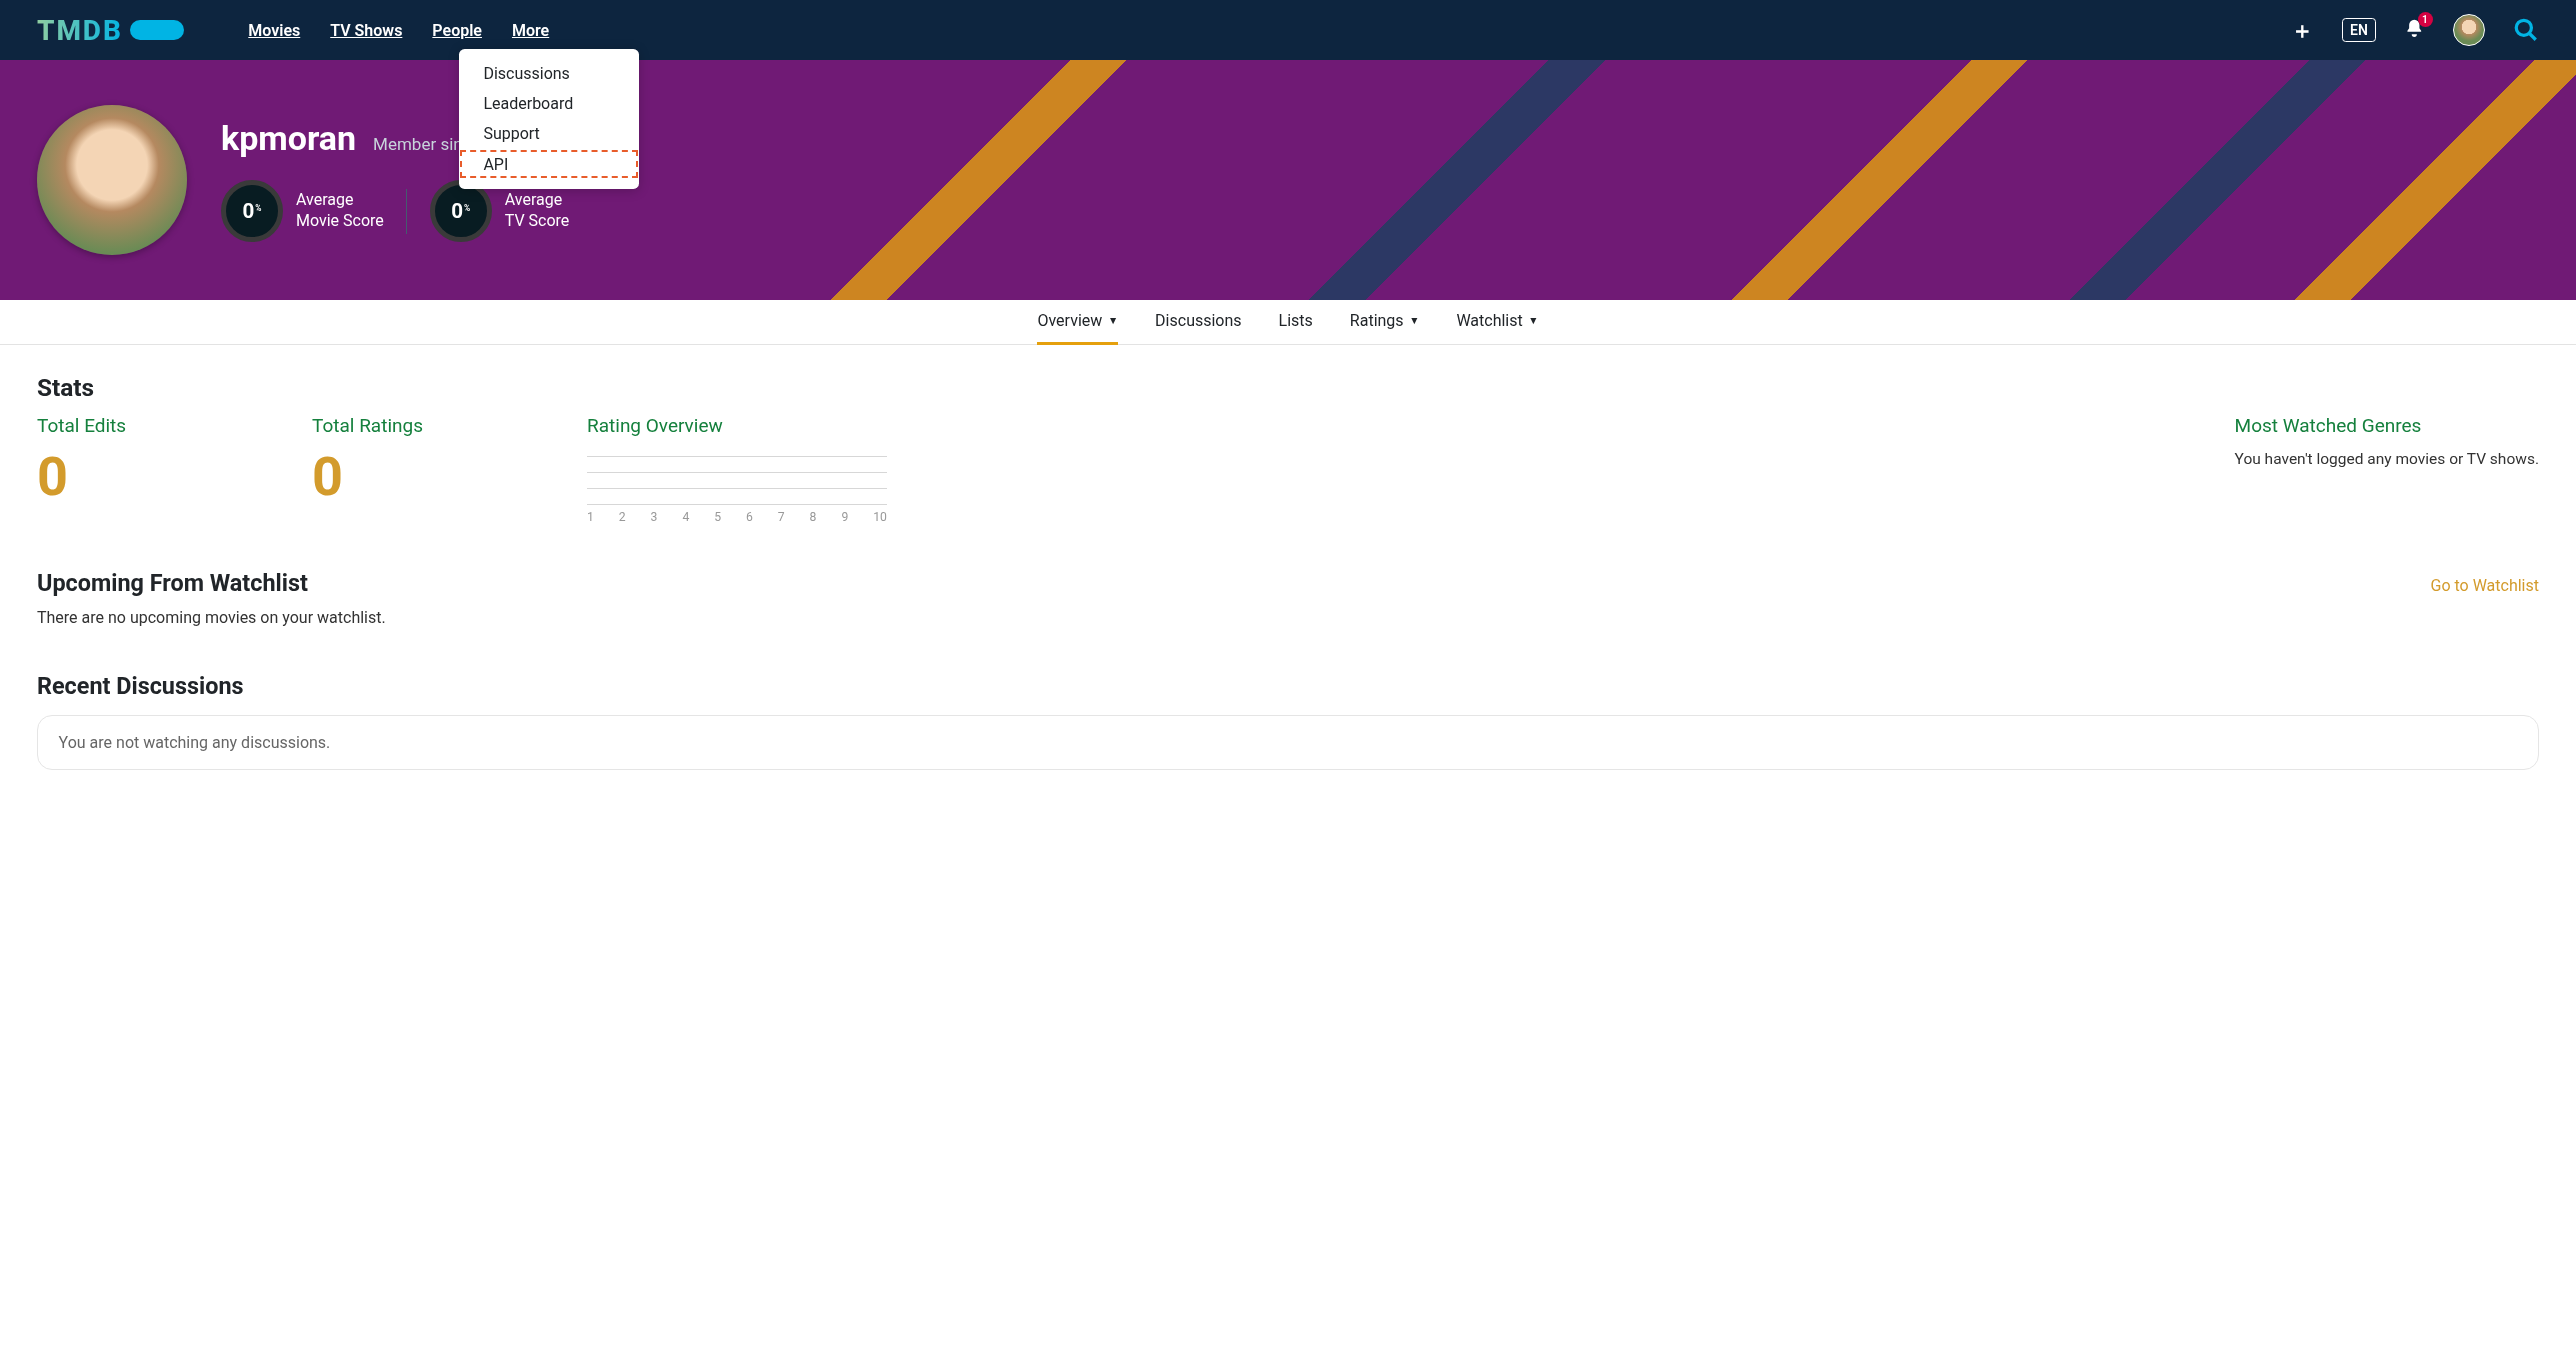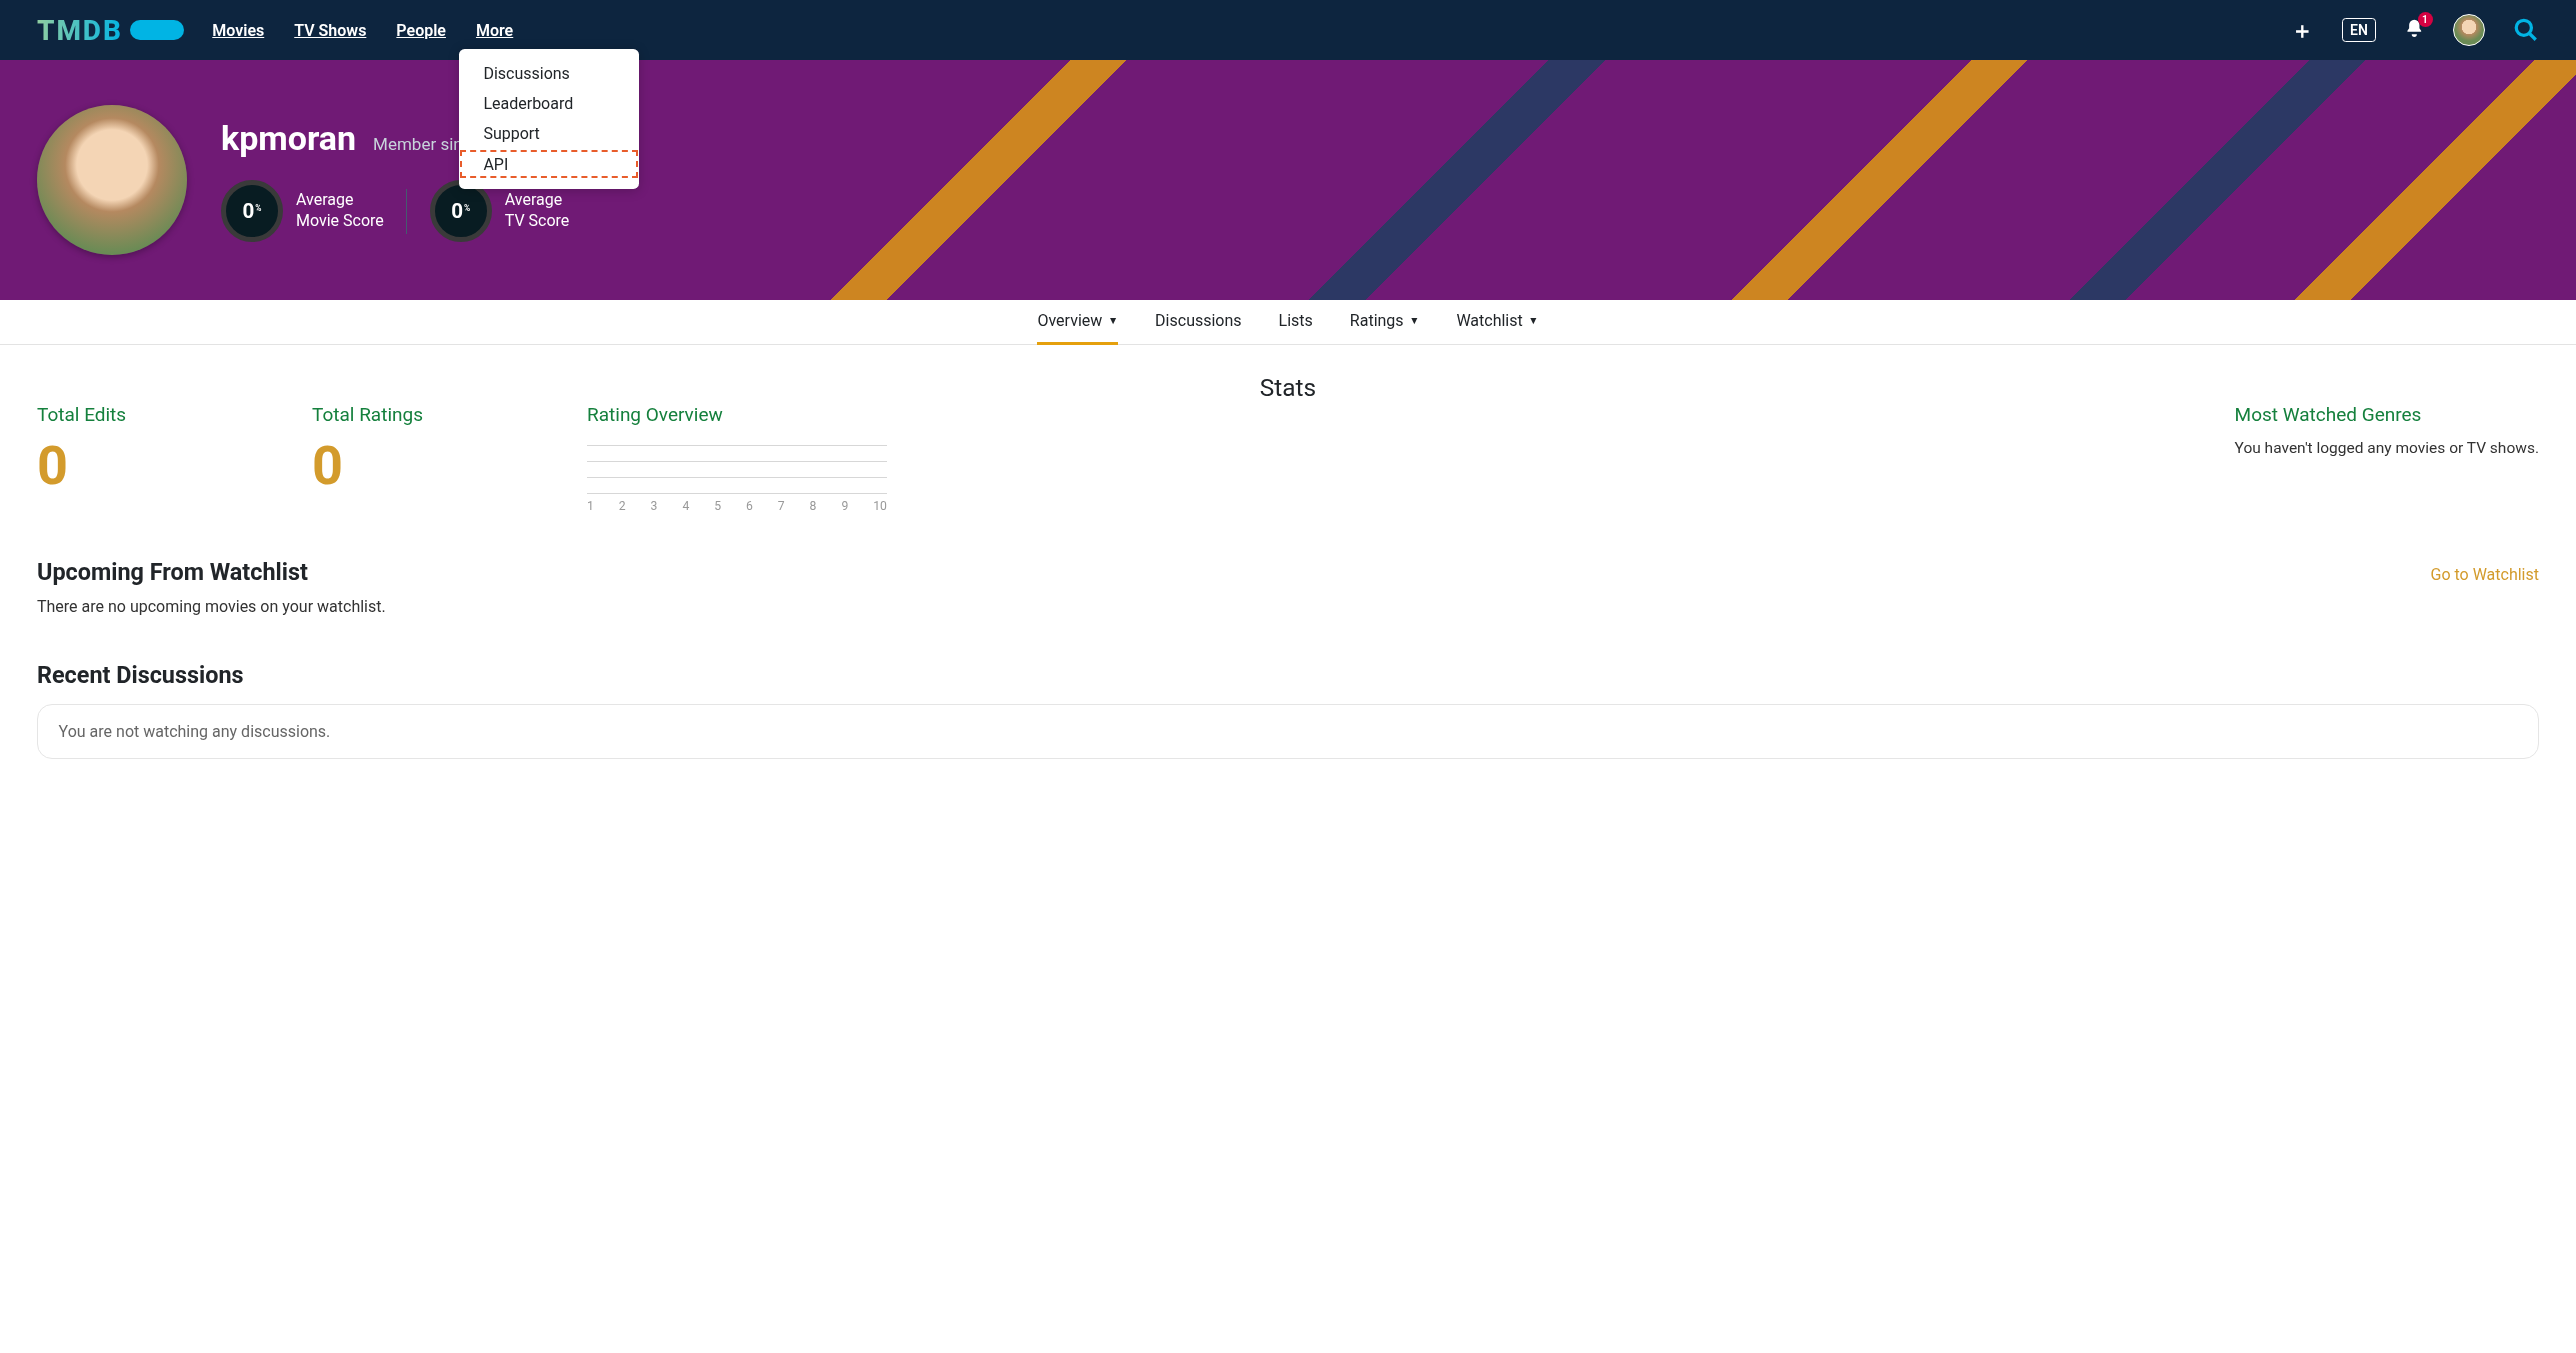--- a/index.html
+++ b/index.html
@@ -1,19 +1,19 @@
 <!DOCTYPE html>
 <html style="font-size:15px"><head>
 <meta charset="utf-8">
 <style>
   * { box-sizing: border-box; margin: 0; padding: 0; }
   body { font-family: -apple-system, BlinkMacSystemFont, "Segoe UI", Roboto, Helvetica, Arial, sans-serif; background: #fff; color: #212529; }
 
   
-  .header { background: #0d253f; height: 60px; display: flex; align-items: center; padding: 0 37px; position: relative; z-index: 20; }
+  .header { background: #0d253f; height: 60px; display: flex; align-items: center; padding: 0 37px; position: relative; z-index: 20; gap: 36px; }
   .logo-wrap { display: flex; align-items: center; margin-right: 28px; }
   .logo-text { font-size: 28px; font-weight: 800; letter-spacing: 1.9px; background: linear-gradient(90deg,#90cea1,#01b4e4); -webkit-background-clip: text; background-clip: text; color: transparent; }
   .logo-pill { width: 54px; height: 20.6px; background: #01b4e4; border-radius: 19px; margin-left: 7.5px; }
   .nav { display: flex; gap: 30px; }
   .nav-item { color: #fff; font-size: 16px; font-weight: 600; cursor: pointer; position: relative; text-decoration: underline; }
   .header-spacer { flex: 1; }
   .header-actions { display: flex; align-items: center; gap: 28px; }
   .plus-icon { color: #fff; font-size: 22.5px; font-weight: 700; cursor: pointer; }
   .lang { color: #fff; border: 0.9px solid #fff; border-radius: 3.7px; padding: 2.8px 7.5px; font-size: 14px; font-weight: 600; cursor: pointer; }
   .bell-wrap { position: relative; cursor: pointer; }
@@ -48,21 +48,21 @@
   .score-divider { width: 0.9px; height: 45px; background: #455a6f; }
 
   
   .tabs { height: 45px; border-bottom: 0.9px solid #e3e3e3; display: flex; justify-content: center; gap: 37px; align-items: center; }
   .tab { font-size: 16px; color: #212529; cursor: pointer; height: 45px; display: flex; align-items: center; gap: 5.6px; border-bottom: 3.7px solid transparent; }
   .tab.active { border-bottom-color: #e5a00d; font-weight: 400; }
   .tab .caret { font-size: 10.3px; }
 
   
   .content { padding: 28px 37px; }
-  .stats-title { font-size: 24.4px; font-weight: 400; margin-bottom: 1px; text-align: center; }
+  .stats-title { font-size: 24.4px; font-weight: 700; margin-bottom: 12px; }
   .stats-row { display: flex; gap: 0; }
   .stat-col { width: 275px; }
   .stat-head { font-size: 19px; color: #15803d; margin-bottom: 13px; }
   .stat-val { font-size: 54px; font-weight: 700; color: #d39b2c; line-height: 1; }
   .rating-col { flex: 0 0 auto; }
   .rating-chart { margin-top: 19px; width: 300px; }
   .rating-line { height: 0.9px; background: #d7d7d7; margin-bottom: 15px; }
   .rating-axis { display: flex; justify-content: space-between; color: #999; font-size: 12.2px; border-top: 0.9px solid #d7d7d7; padding-top: 5.6px; }
   .genres-col { margin-left: auto; }
   .genres-text { font-size: 15.5px; color: #333; margin-top: 13px; }

